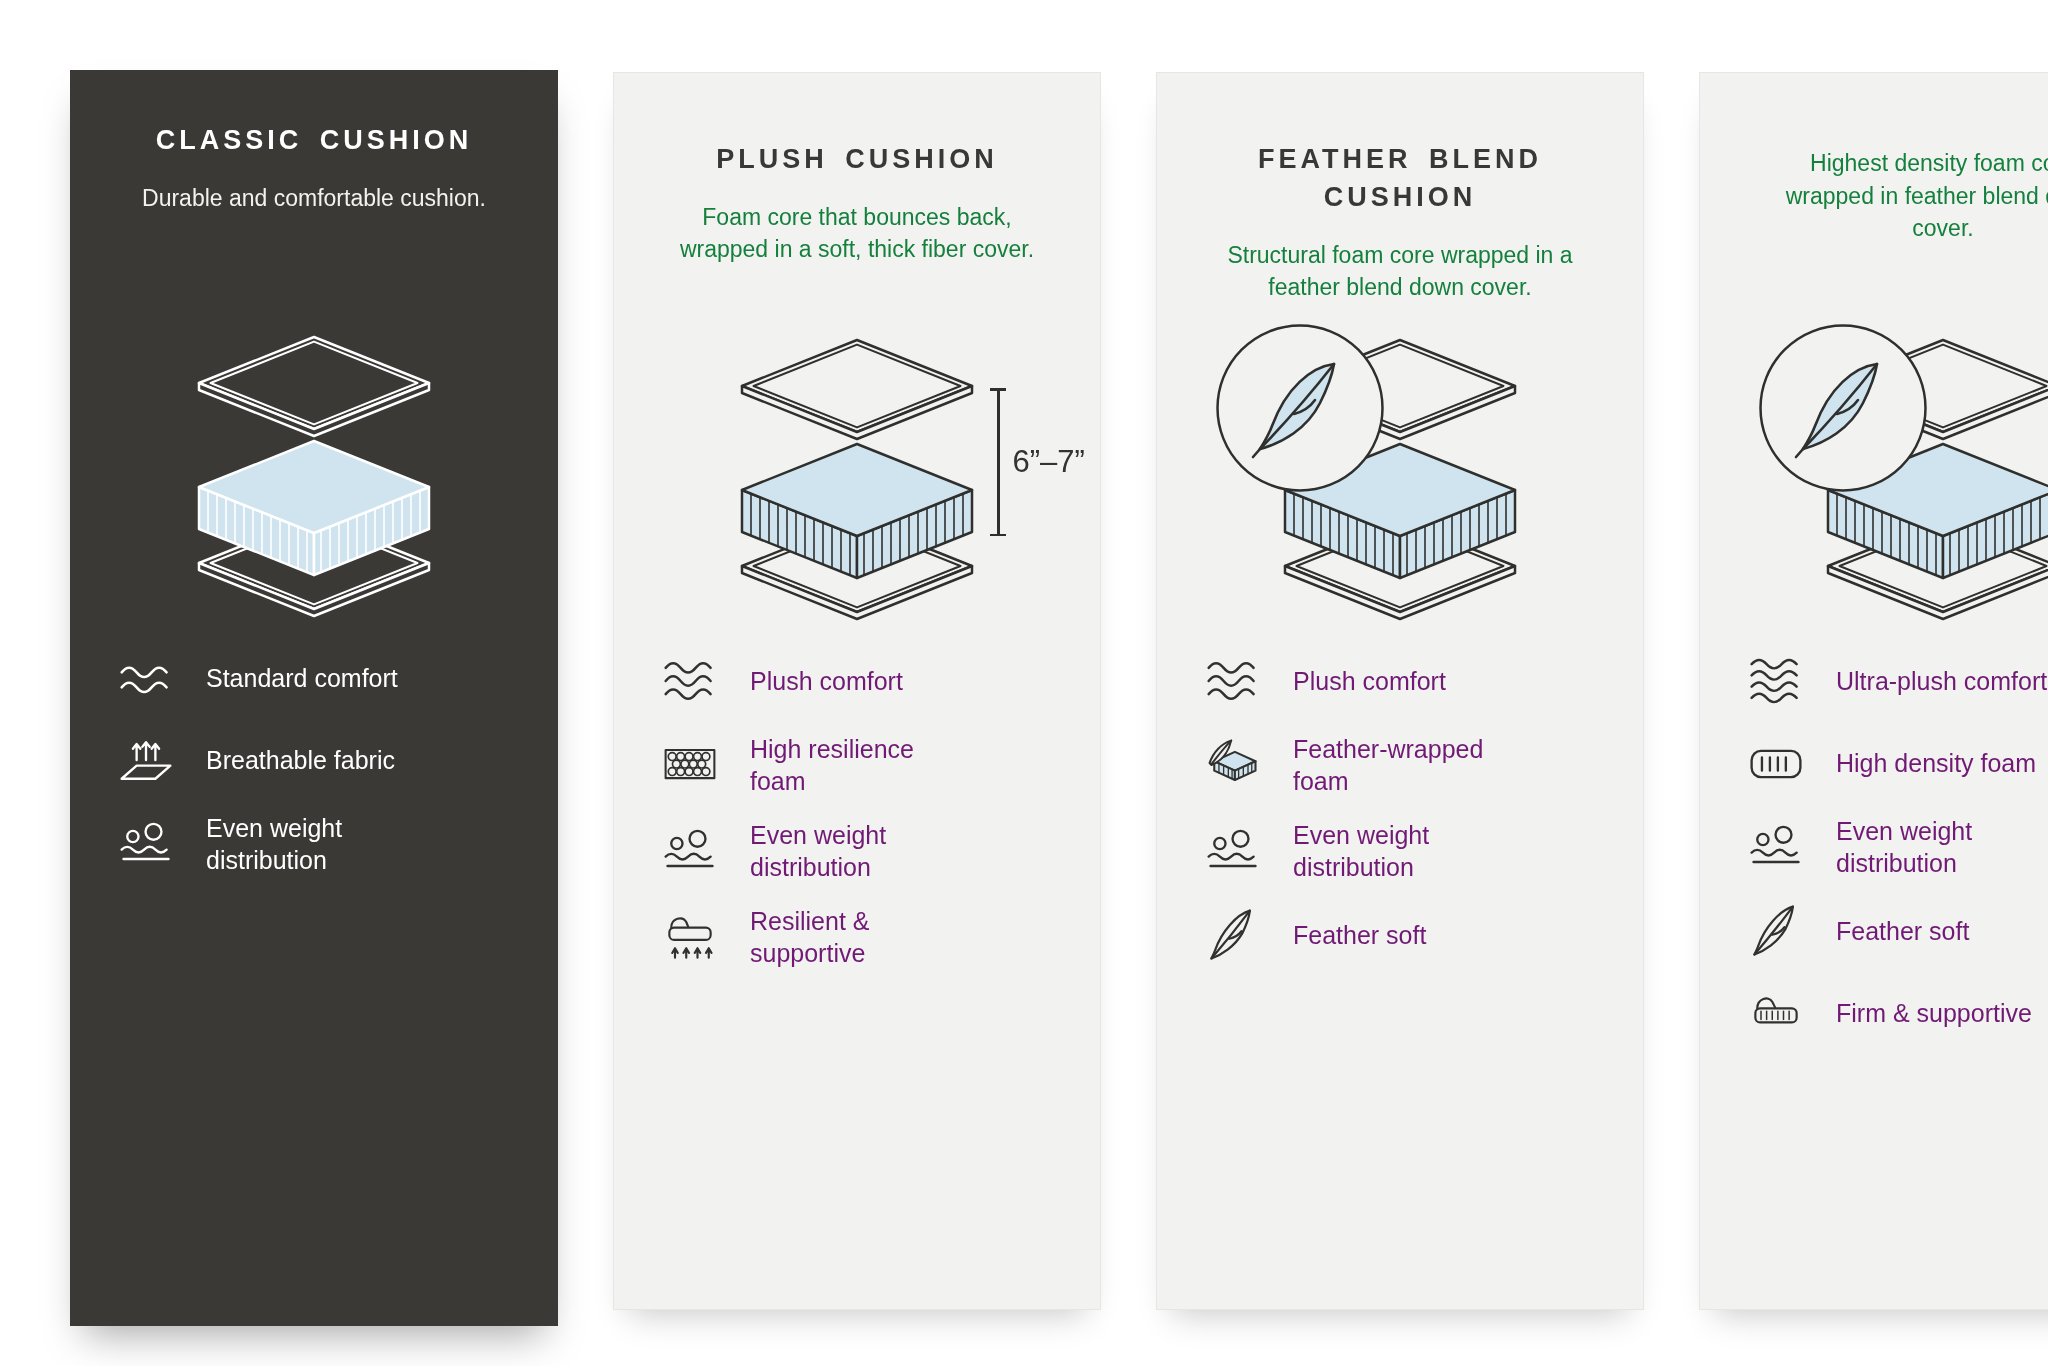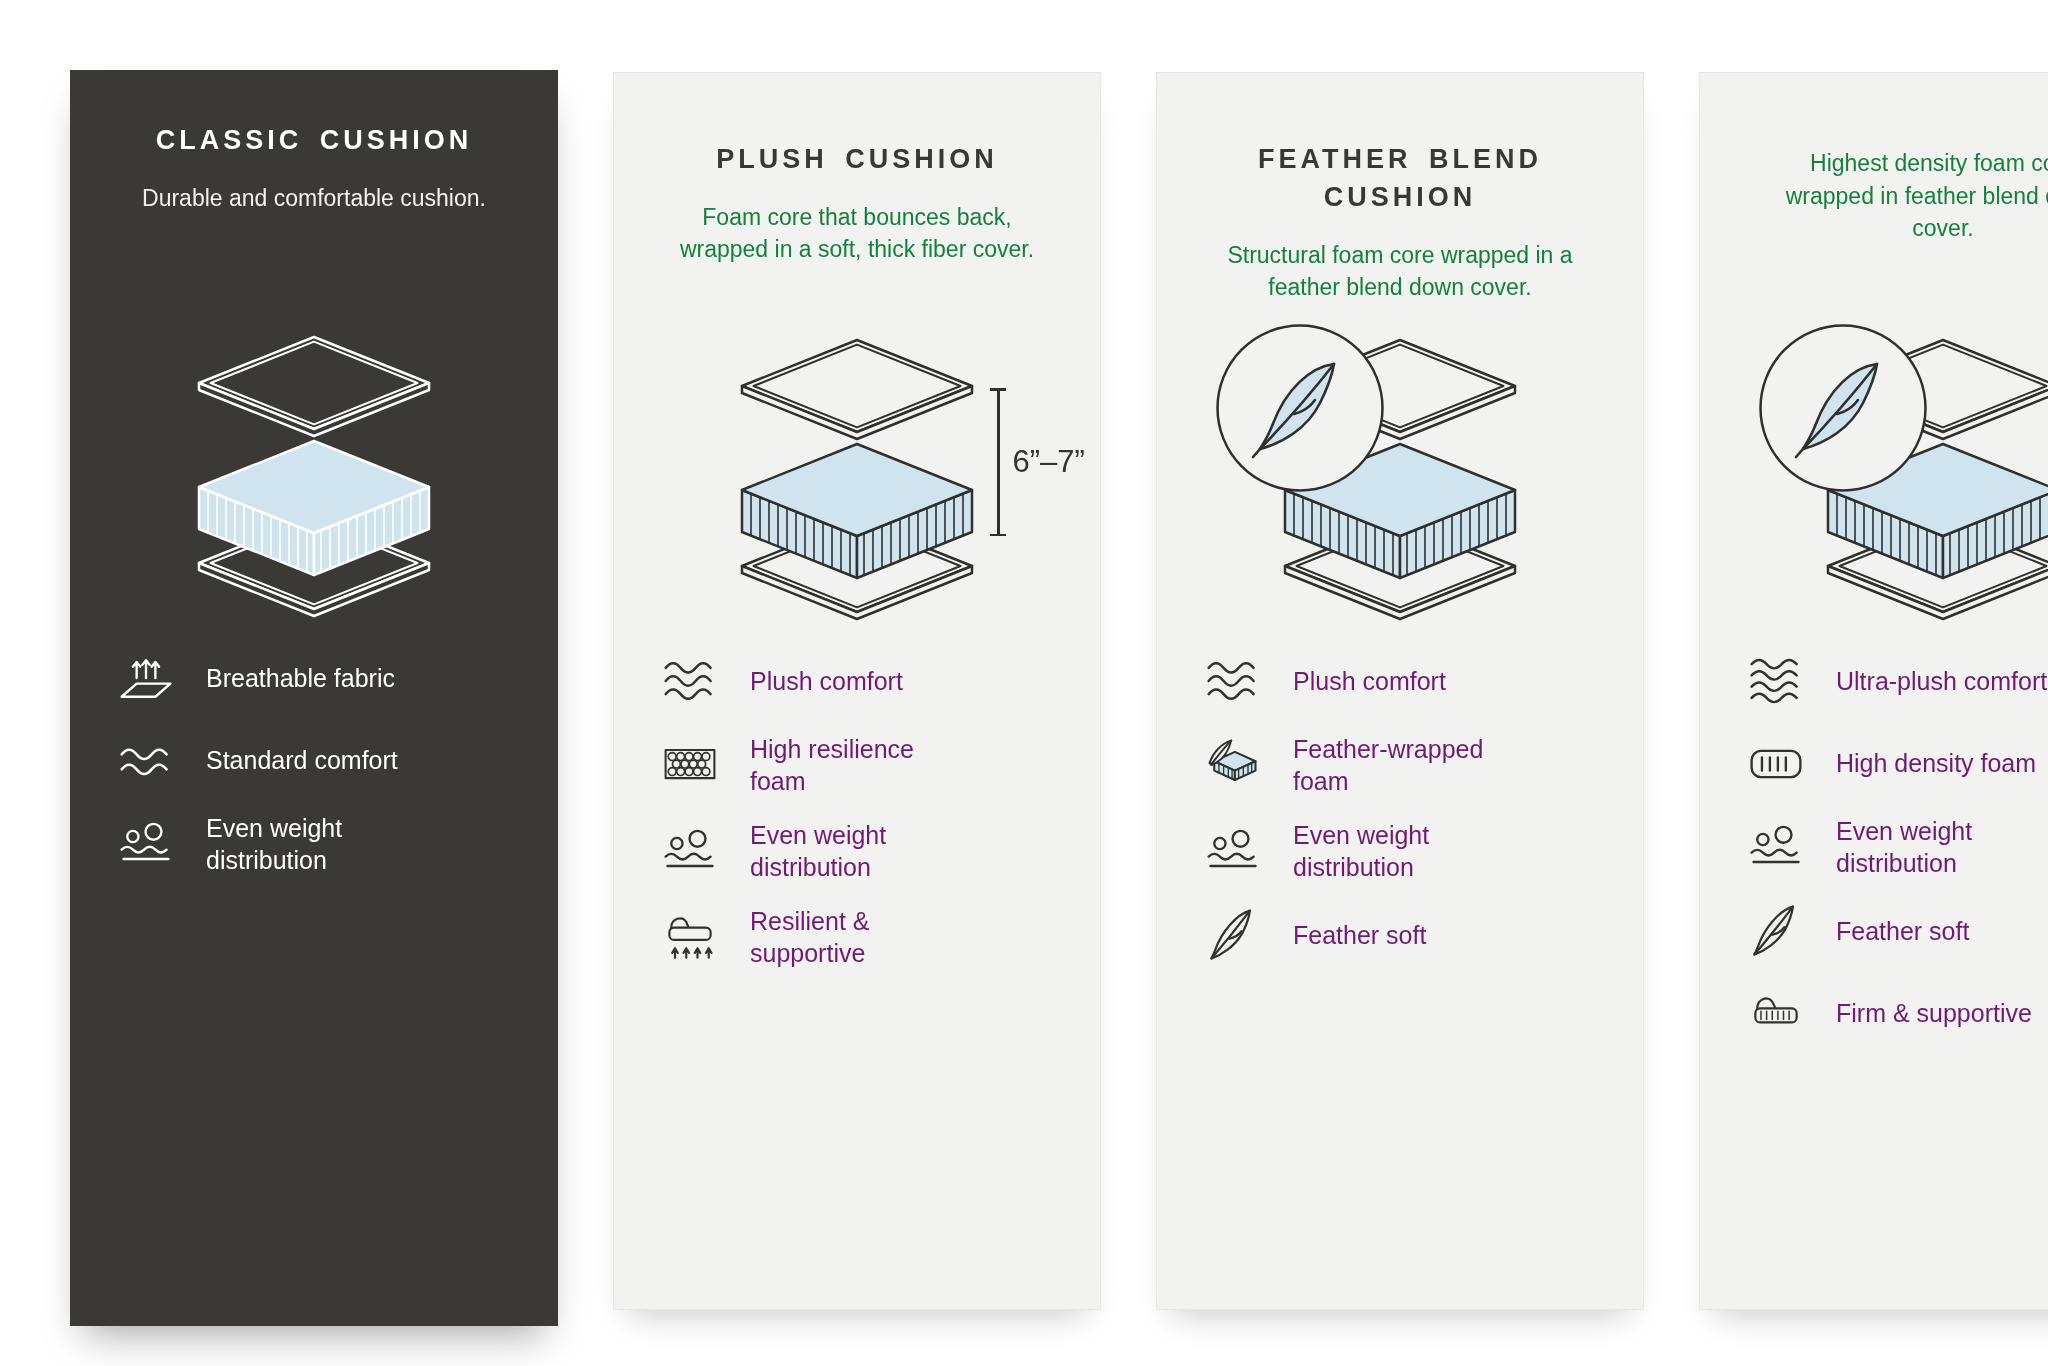--- a/index.html
+++ b/index.html
@@ -196,29 +196,29 @@
       <h2 class="card-title">CLASSIC CUSHION</h2>
       <p class="card-desc">Durable and comfortable cushion.</p>
       <div class="diagram">
         <svg class="cushion-svg" viewBox="0 0 320 298" width="320" height="298">
             <use href="#i-cushion"></use>
           </svg>
       </div>
       <ul class="features">
         <li class="feature">
           <svg class="f-icon" viewBox="0 0 64 64">
+              <use href="#i-waves2"></use>
+            </svg>
+          <span class="f-label">Standard comfort</span>
+        </li>
+        <li class="feature">
+          <svg class="f-icon" viewBox="0 0 64 64">
               <use href="#i-breathable"></use>
             </svg>
           <span class="f-label">Breathable fabric</span>
-        </li>
-        <li class="feature">
-          <svg class="f-icon" viewBox="0 0 64 64">
-              <use href="#i-waves2"></use>
-            </svg>
-          <span class="f-label">Standard comfort</span>
         </li>
         <li class="feature">
           <svg class="f-icon" viewBox="0 0 64 64">
               <use href="#i-weight"></use>
             </svg>
           <span class="f-label">Even weight distribution</span>
         </li>
       </ul>
     </section>
 

